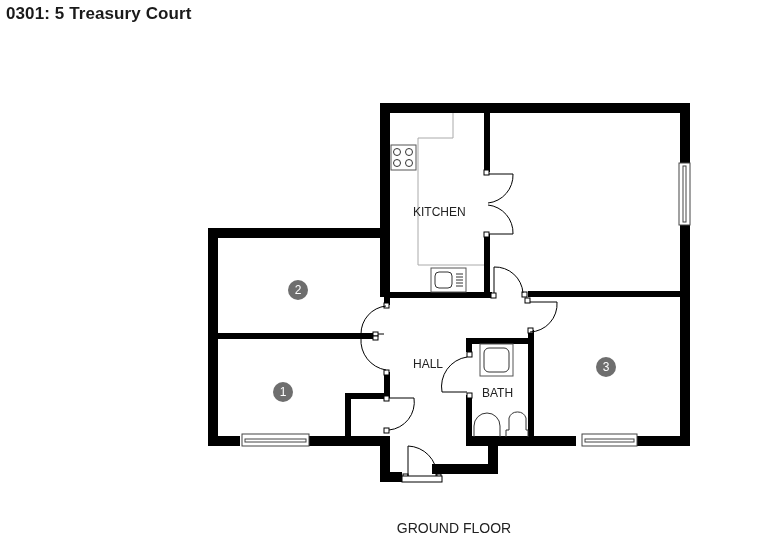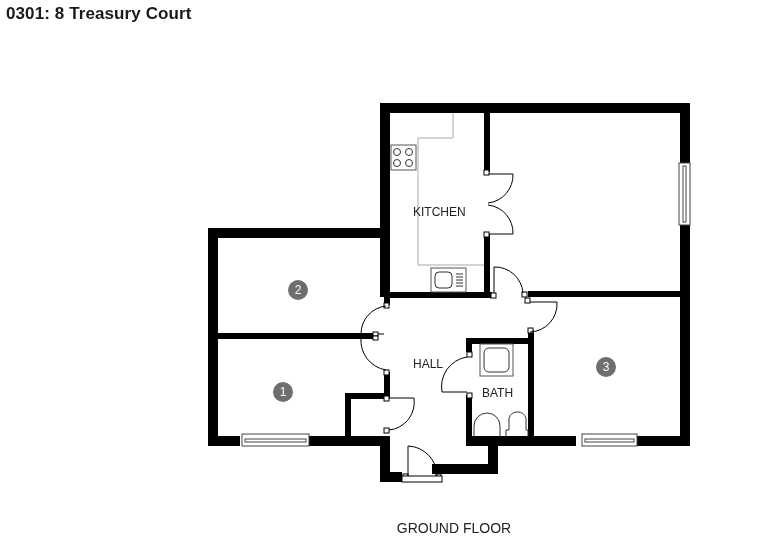--- a/index.html
+++ b/index.html
@@ -6,21 +6,21 @@
     body { width: 768px; height: 540px; position: relative; overflow: hidden; font-family: "Liberation Sans", sans-serif; }
     .title { position: absolute; left: 6px; top: 4px; font-size: 17px; font-weight: bold; color: #1a1a1a; letter-spacing: 0.1px; }
     .floor-label { position: absolute; left: 0; width: 908px; top: 520px; text-align: center; font-size: 14px; color: #222; }
     svg.plan { position: absolute; left: 0; top: 0; }
     .room-label { font-family: "Liberation Sans", sans-serif; font-size: 12px; fill: #222; }
     .badge-text { font-family: "Liberation Sans", sans-serif; font-size: 12px; fill: #ffffff; text-anchor: middle; dominant-baseline: central; }
   </style>
 </head>
 <body>
 
-<div class="title">0301: 8 Treasury Court</div>
+<div class="title">0301: 5 Treasury Court</div>
 
 <svg class="plan" width="768" height="540" viewBox="0 0 768 540" xmlns="http://www.w3.org/2000/svg">
 
   <g fill="#000">
 
     <rect x="380" y="103" width="310" height="10"></rect>
 
     <rect x="680" y="103" width="10" height="342"></rect>
 
     <rect x="380" y="103" width="10" height="194"></rect>

